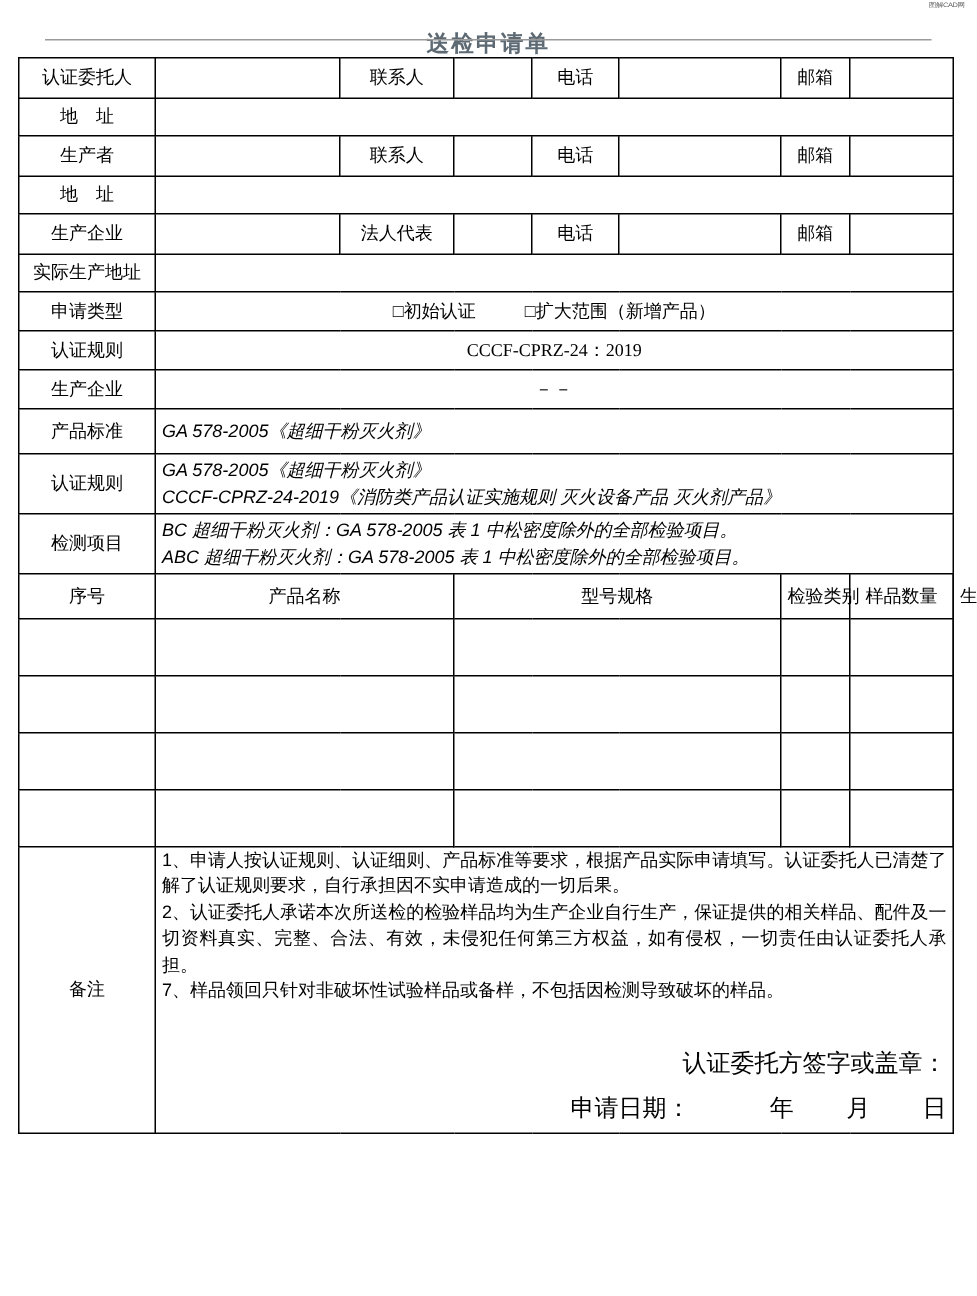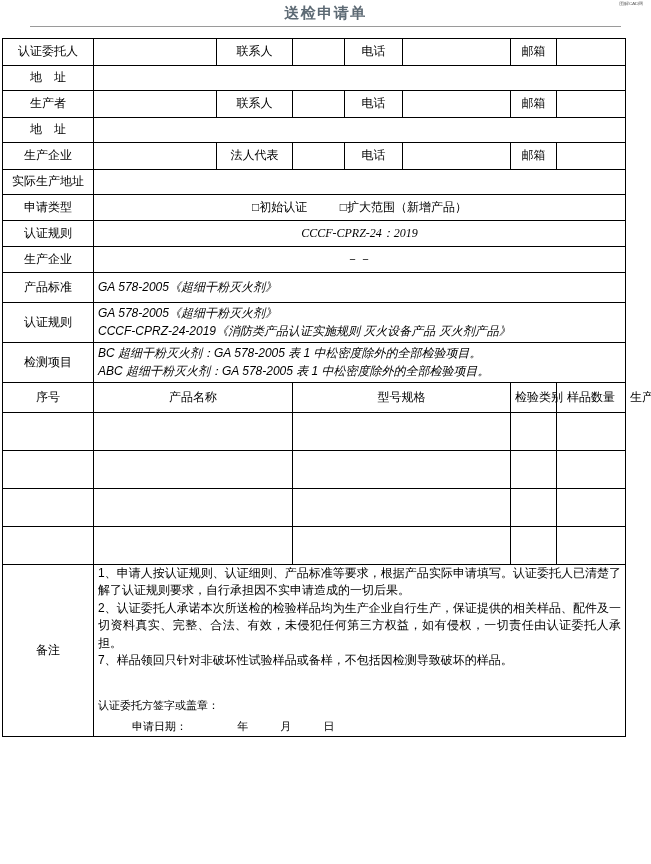--- a/index.html
+++ b/index.html
@@ -33,35 +33,35 @@
     transform-origin: top right;
     white-space: nowrap;
     opacity: 0.85;
   }
   .doc-title {
     text-align: center;
     font-size: 15px;
     font-weight: bold;
     color: #5d6a74;
     letter-spacing: 1.5px;
-    padding-top: 4px;
+    padding-top: 20px;
     font-family: "Liberation Sans", "DejaVu Sans", sans-serif;
   }
   .title-rule {
     position: absolute;
     left: 30px;
     right: 30px;
     top: 26px;
     height: 1px;
     background: #9a9a9a;
   }
 
   
   .form-wrap {
-    padding: 5px 14px 0 2px;
+    padding: 5px 14px 0 12px;
   }
   table.form {
     border-collapse: collapse;
     width: 623px;
     table-layout: fixed;
   }
   table.form td {
     border: 1px solid #000000;
     font-size: 12px;
     padding: 0 4px;
@@ -73,21 +73,20 @@
     white-space: nowrap;
     font-size: 12px;
   }
   .lbl-wide {
     letter-spacing: 0;
   }
   .ctr { text-align: center; }
   .lft { text-align: left; padding-left: 7px; }
   .serif {
     font-family: "Liberation Serif", "DejaVu Serif", serif;
-    font-style: italic;
   }
   .mixed {
     font-size: 12px;
     font-style: italic;
   }
   .rule-line {
     font-family: "Liberation Serif", "DejaVu Serif", serif;
     font-size: 12px;
     letter-spacing: 1px;
   }
@@ -105,23 +104,23 @@
     padding: 8px 8px 6px 8px;
     vertical-align: top;
     text-align: justify;
     line-height: 1.62;
     font-size: 12px;
     margin-top: 40px;
   }
   .remark-cell p { margin: 0; }
   .sign-block {
     margin-top: 26px;
-    text-align: left;
+    text-align: right;
     line-height: 1.85;
-    font-size: 11px;
+    font-size: 16px;
   }
   .sign-line2 { padding-left: 34px; }
   .date-gap { display: inline-block; width: 26px; }
   .date-gap-l { display: inline-block; width: 44px; }
 </style>
 </head>
 <body>
 
 <div class="doc-header">
   <div class="corner-mark">图解CAD网</div>

